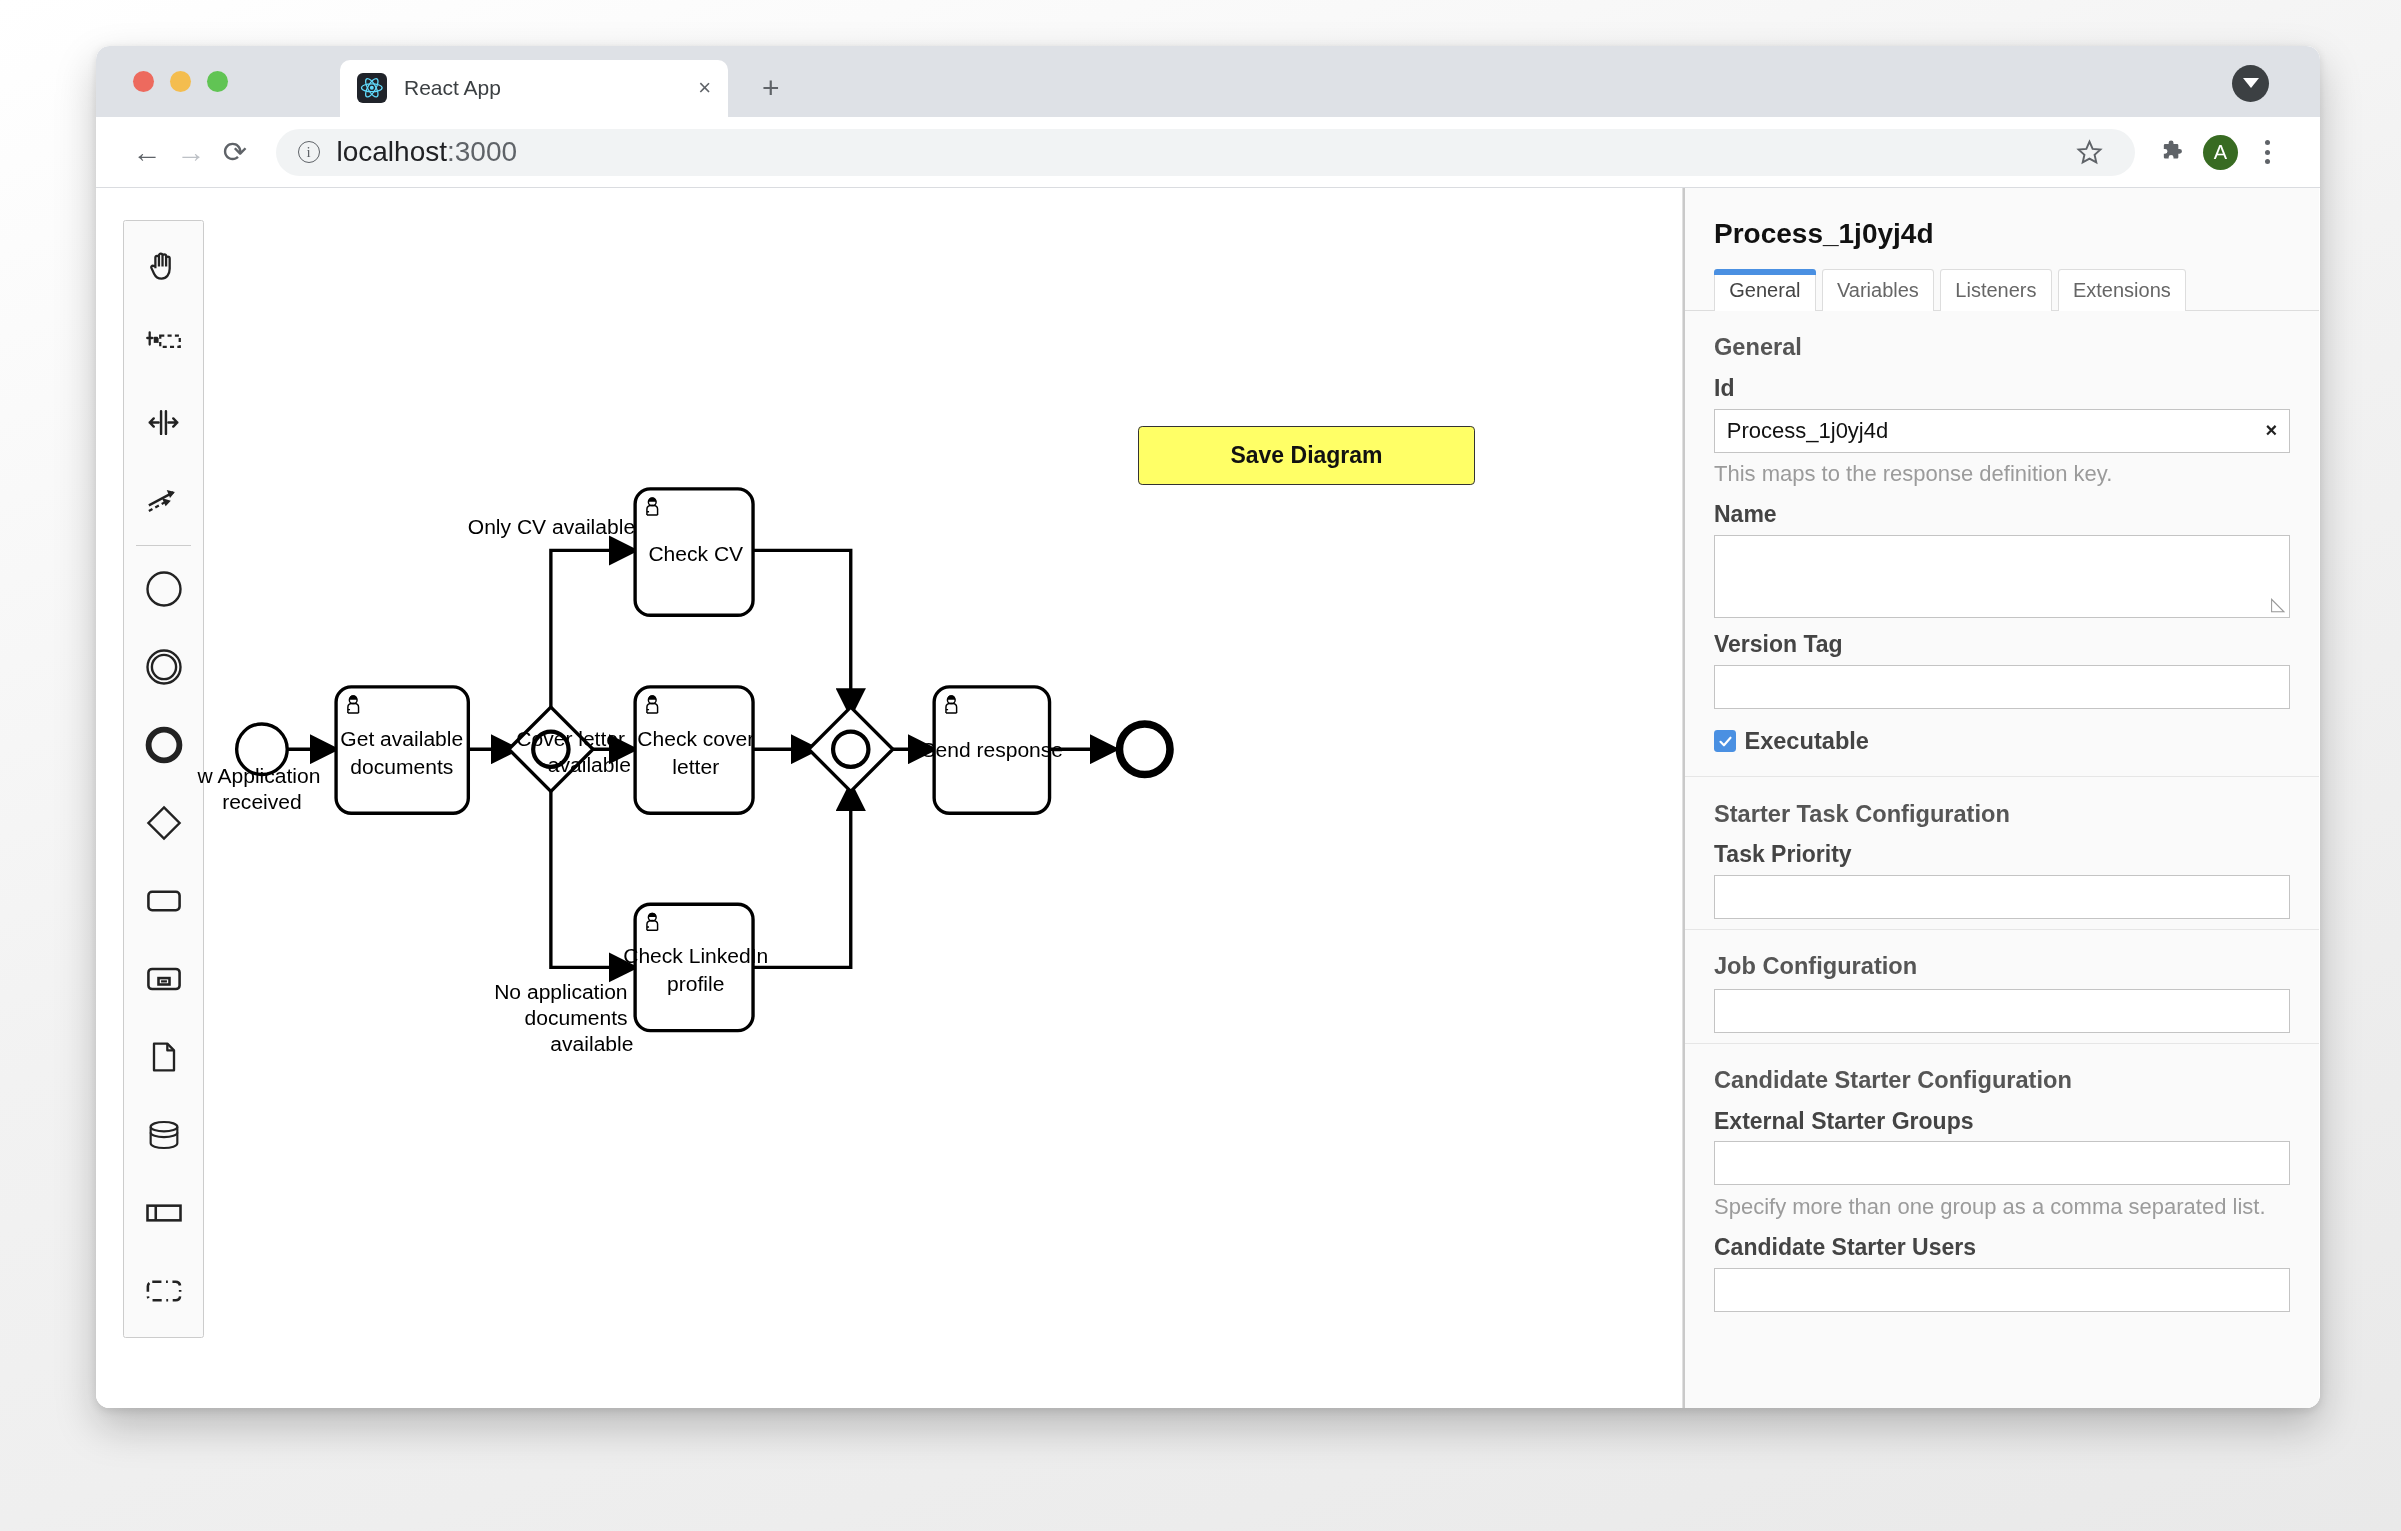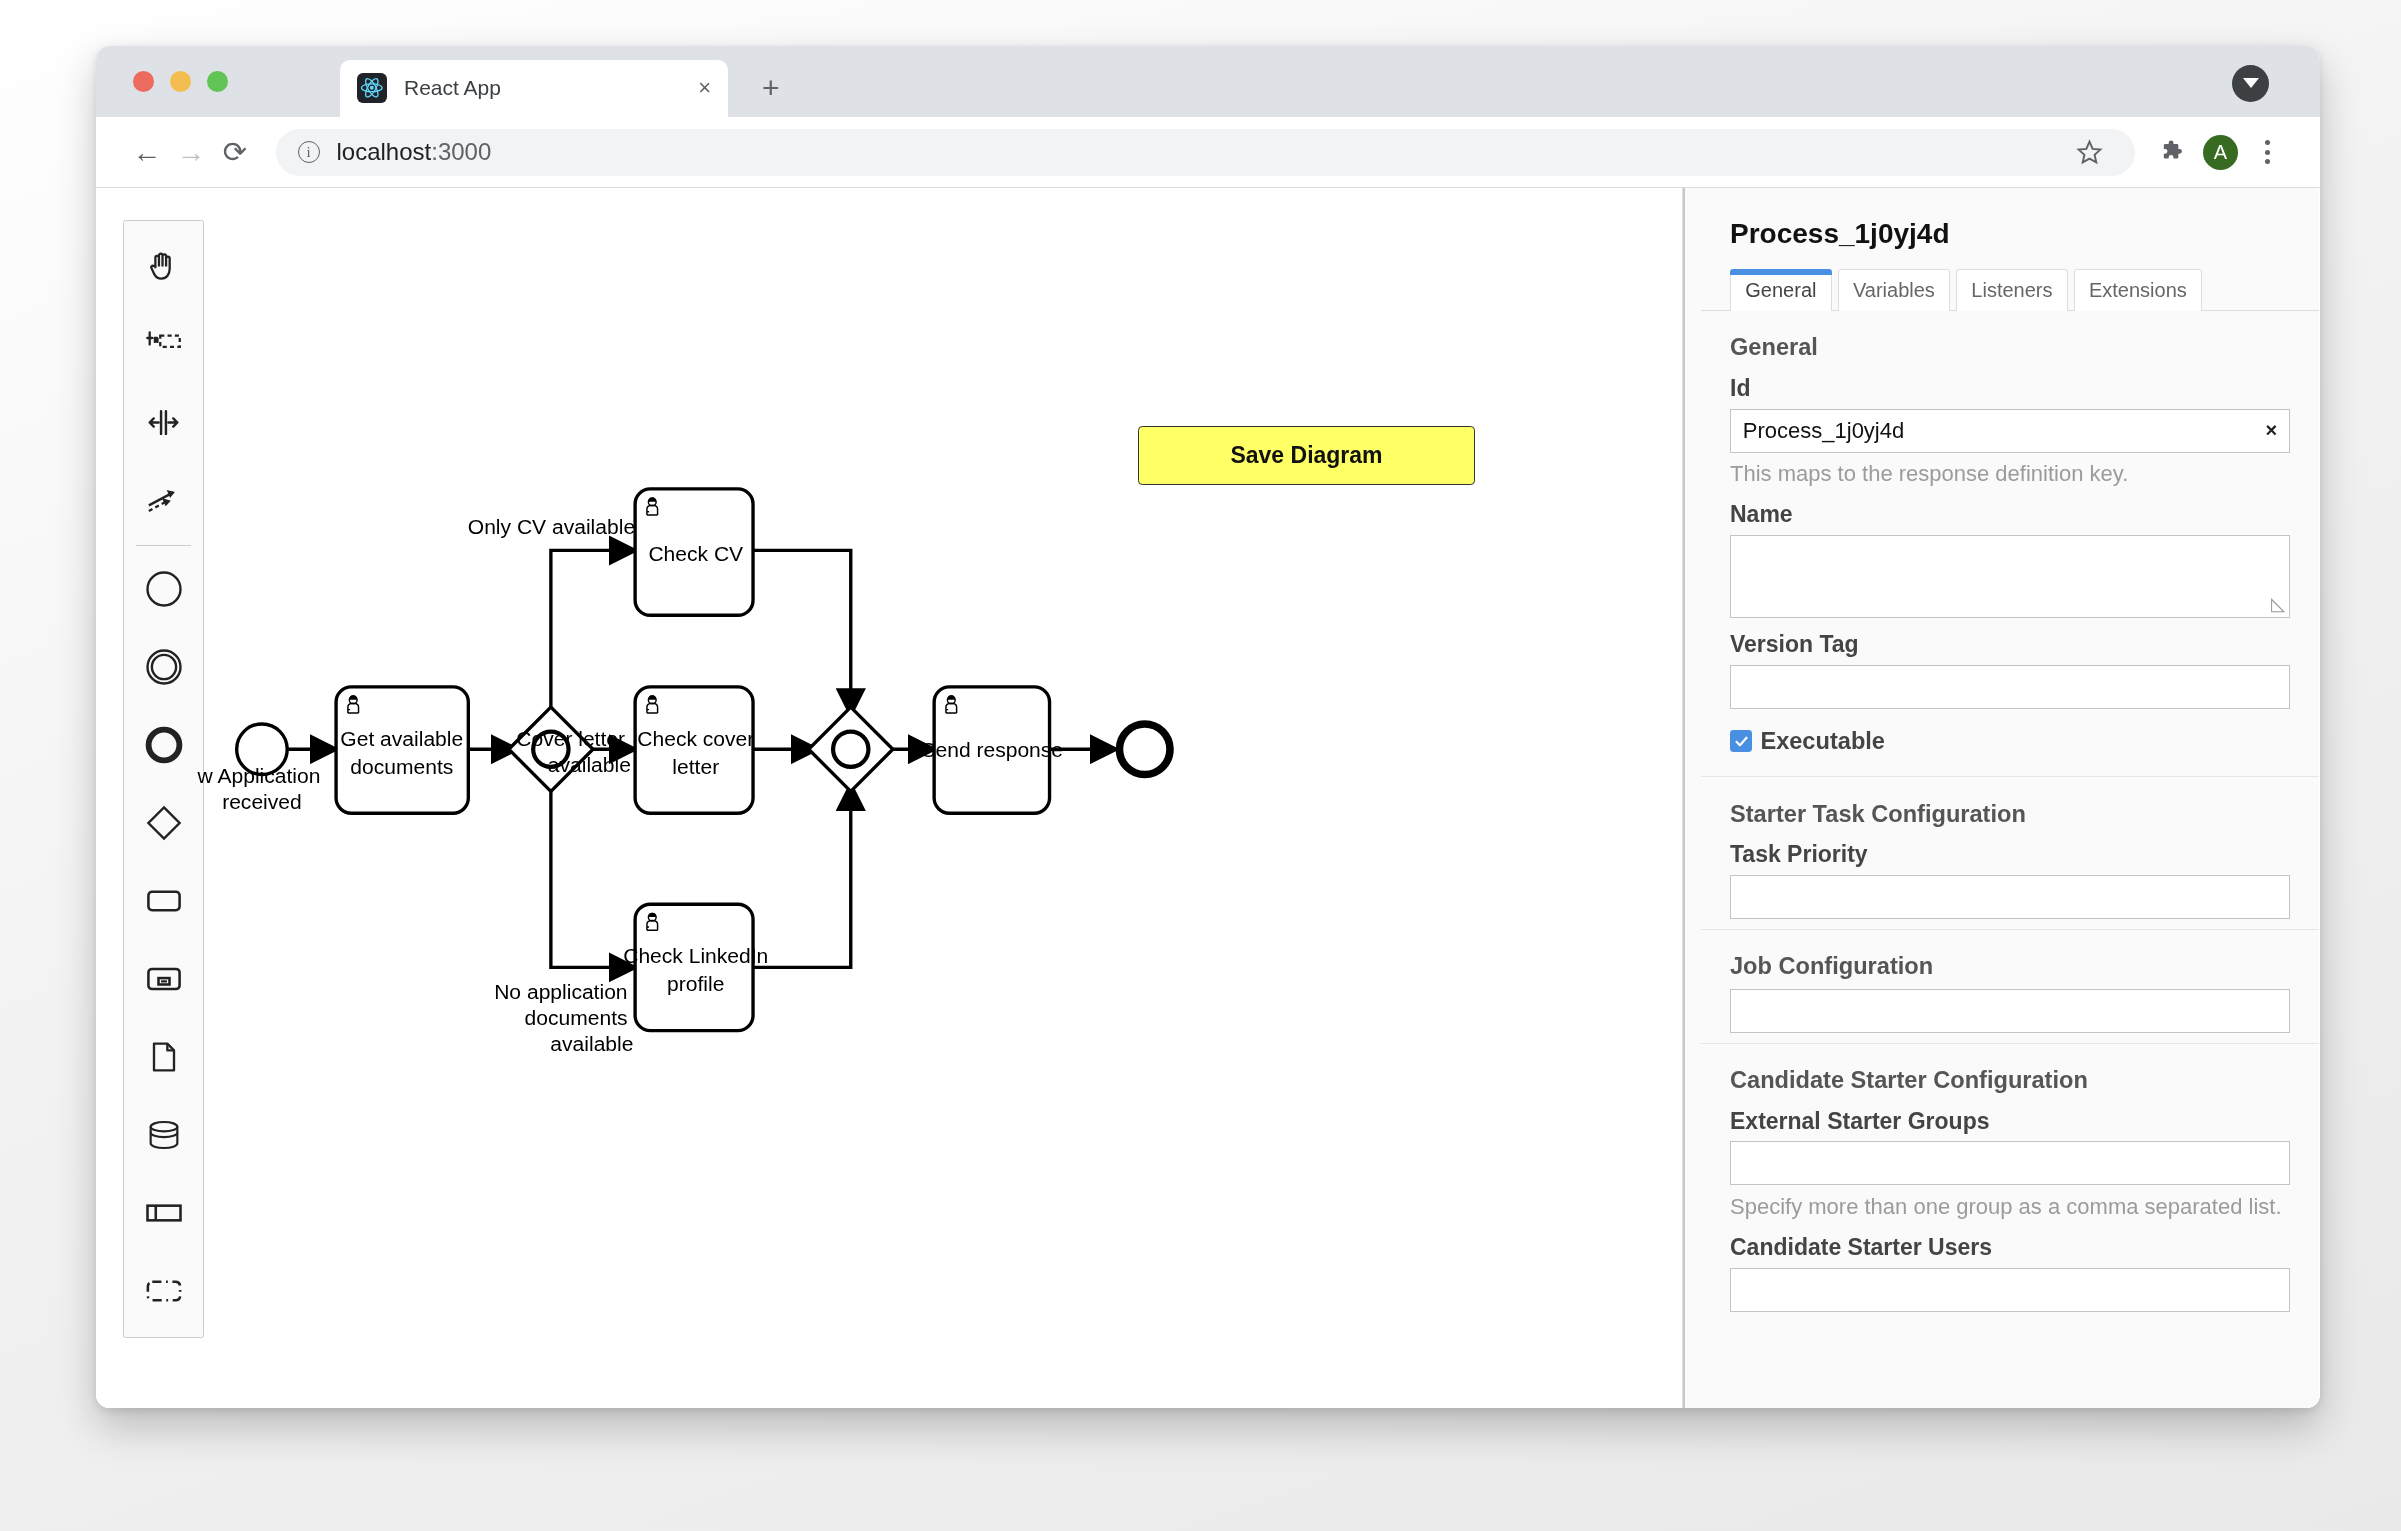--- a/index.html
+++ b/index.html
@@ -61,21 +61,21 @@
   .navbtn.dim{ color:#bdc1c6; }
   #omnibox{
     flex:1; margin-left:18.5px; height:47px; border-radius:23.6px; background:#f1f3f4;
     display:flex; align-items:center; padding:0 22px; cursor:text;
   }
   #omnibox .info-circle{
     width:22px;height:22px;border:1.7px solid #5f6368;border-radius:50%;
     display:flex;align-items:center;justify-content:center;font-size:15px;color:#5f6368;
     font-family:"Liberation Serif",serif; flex:none;
   }
-  #url-text{ margin-left:17px; font-size:24px; color:#202124; }
+  #url-text{ margin-left:17px; font-size:28px; color:#202124; }
   #url-text .dim{ color:#5f6368; }
   #star-icon{ margin-left:auto; color:#5f6368; }
   .tbicon{ width:47px; height:47px; display:flex; align-items:center; justify-content:center; cursor:pointer;}
   #profile-avatar{ width:35px;height:35px;border-radius:50%;background:#386b22;color:#fff;
      display:flex;align-items:center;justify-content:center;font-size:20px; cursor:pointer;}
   #menu-dots{ display:flex;flex-direction:column;gap:4.2px; cursor:pointer;}
   #menu-dots i{ width:5px;height:5px;border-radius:50%;background:#5f6368;display:block;}
 
   
   #page{ position:relative; height:1221px; display:flex; background:#fff; }
@@ -102,21 +102,21 @@
   }
 
   
   #bpmn-canvas{ position:absolute; left:0; top:0; width:1587px; height:1221px; }
 
   
   #properties-panel{
     position:relative; width:636px; height:100%; background:#fafafa;
     border-left:2.5px solid #c9c9c9; overflow:hidden;
   }
-  #panel-inner{ padding:0 0 0 16px; }
+  #panel-inner{ padding:0 0 0 0; }
   #panel-title{ font-size:28px; font-weight:bold; color:#111; padding:30px 29px 0 29px; }
 
   #panel-tabs{ display:flex; gap:5.9px; padding:18.5px 0 0 29px; position:relative; }
   #panel-tabs:after{ content:""; position:absolute; left:0; right:0; bottom:0; height:0.8px; background:#ddd;}
   .ptab{
     background:#fff; border:0.8px solid #ddd; border-bottom:none; border-radius:3.4px 3.4px 0 0;
     padding:9.3px 14.3px 9.3px 14.3px; font-size:20px; color:#666; cursor:pointer; position:relative; z-index:2;
   }
   .ptab.active{ color:#444; }
   .ptab.active:before{

